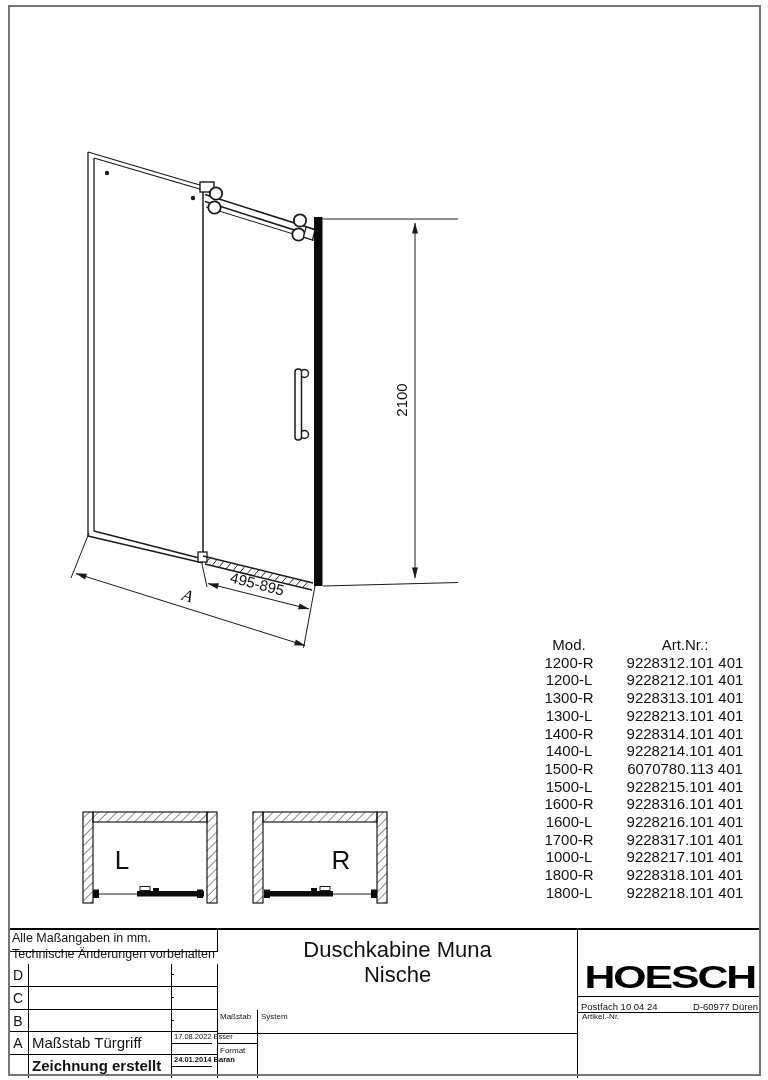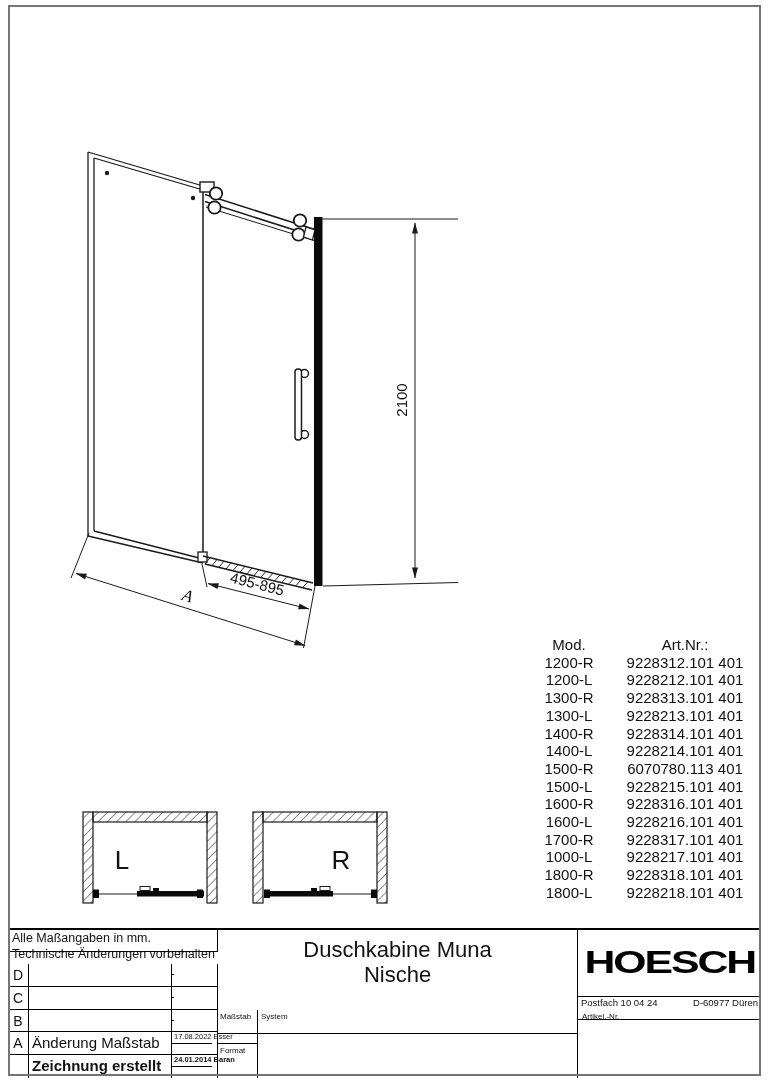--- a/index.html
+++ b/index.html
@@ -31,26 +31,26 @@
   .rev-date{height:11.4px;border-bottom:1px solid #000;font-size:7.5px;line-height:10px;padding-left:2px;white-space:nowrap;}
   .rev-name{height:11.4px;font-size:7.5px;line-height:10px;padding-left:2px;white-space:nowrap;}
   #tb-title{left:210px;top:0;width:360px;height:104px;border-right:1.5px solid #000;
       border-bottom:1.5px solid #000;text-align:center;font-size:22px;line-height:25px;padding-top:7px;}
   #tb-masstab{left:210px;top:80px;width:40px;height:34px;border-right:1.5px solid #000;
       border-bottom:1.5px solid #000;font-size:8px;padding:2px 0 0 2px;}
   #tb-format{left:210px;top:114px;width:40px;height:34px;border-right:1.5px solid #000;
       font-size:8px;padding:2px 0 0 2px;}
   #tb-system{left:250px;top:80px;width:320px;height:68px;border-right:1.5px solid #000;
       font-size:8px;padding:2px 0 0 3px;}
-  #tb-brand{left:570px;top:0;width:183px;height:66px;display:flex;align-items:center;justify-content:center;}
+  #tb-brand{left:570px;top:0;width:183px;height:66px;display:flex;align-items:flex-end;justify-content:center;}
   #brand-text{font-weight:bold;font-size:31px;letter-spacing:-1.5px;transform:scaleX(1.38);
       color:#000;white-space:nowrap;}
-  #tb-address{left:570px;top:66px;width:183px;height:24px;border-top:1.5px solid #000;
+  #tb-address{left:570px;top:66px;width:183px;height:17px;border-top:1.5px solid #000;
       border-bottom:1.5px solid #000;display:flex;justify-content:space-between;
-      font-size:9.5px;line-height:11px;padding:0 3px;}
+      font-size:9.5px;line-height:11px;padding:0 3px;align-items:flex-end;}
   #tb-artikel{left:570px;top:80px;width:183px;height:68px;font-size:8px;padding:2px 0 0 4px;}
 </style>
 </head>
 <body>
 
 <div id="page">
 
   <svg width="768" height="1080" viewBox="0 0 768 1080" style="position:absolute;left:0;top:0;">
     <defs>
       <marker id="arr" viewBox="0 0 12 8" markerWidth="12" markerHeight="8" refX="11" refY="4" orient="auto-start-reverse" markerUnits="userSpaceOnUse">
@@ -241,21 +241,21 @@
       <div class="rev-row">
         <div class="rev-letter">B</div>
         <div class="rev-desc"></div>
         <div class="rev-dn">
             <div class="rev-date"></div>
             <div class="rev-name"></div>
           </div>
       </div>
       <div class="rev-row">
         <div class="rev-letter">A</div>
-        <div class="rev-desc">Änderung Maßstab</div>
+        <div class="rev-desc">Maßstab Türgriff</div>
         <div class="rev-dn">
             <div class="rev-date">17.08.2022</div>
             <div class="rev-name">Esser</div>
           </div>
       </div>
       <div class="rev-row">
         <div class="rev-letter"></div>
         <div class="rev-desc">Zeichnung erstellt</div>
         <div class="rev-dn">
             <div class="rev-date">24.01.2014</div>

